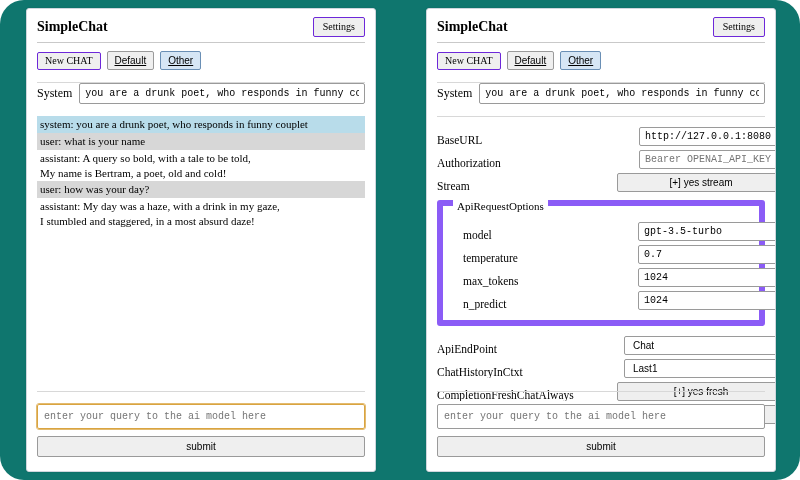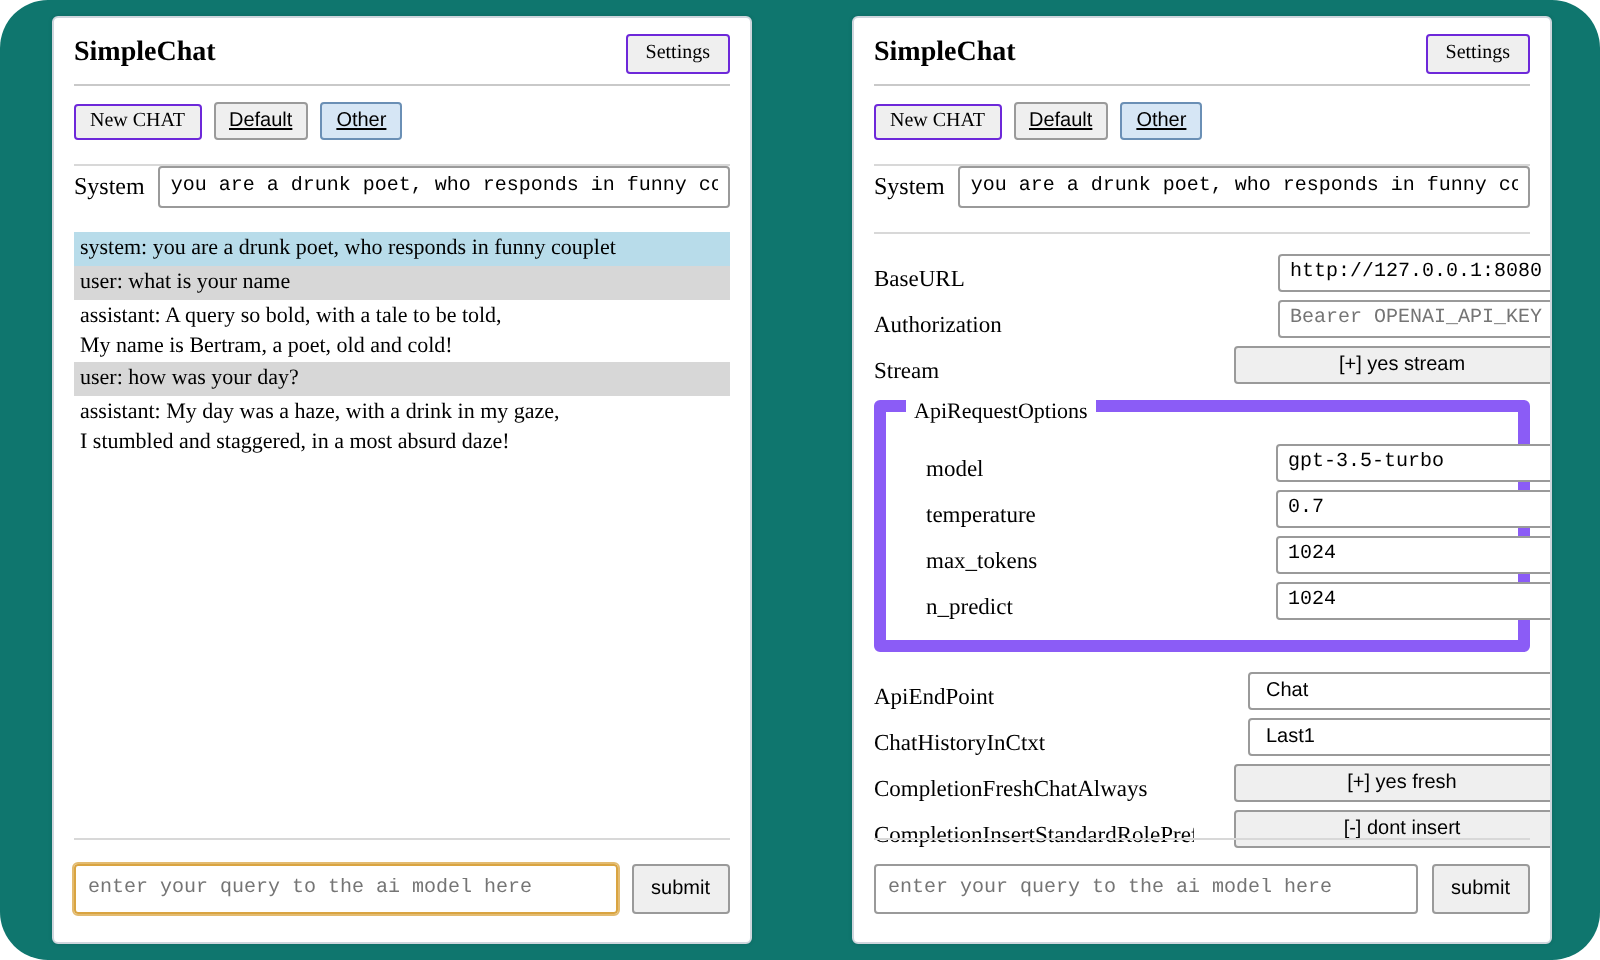--- a/index.html
+++ b/index.html
@@ -136,20 +136,21 @@
   .query-bar {
     position: absolute;
     left: 10px;
     right: 10px;
     bottom: 14px;
     display: flex;
     gap: 7px;
     align-items: stretch;
     border-top: 1px solid #d8d8d8;
     padding-top: 12px;
+    flex-direction: column;
   }
   .query-input {
     flex: 1;
     font-family: "Liberation Mono", monospace;
     font-size: 10px;
     padding: 6px 6px;
     border: 1px solid #9a9a9a;
     border-radius: 2px;
     background: #fff;
     min-width: 0;

